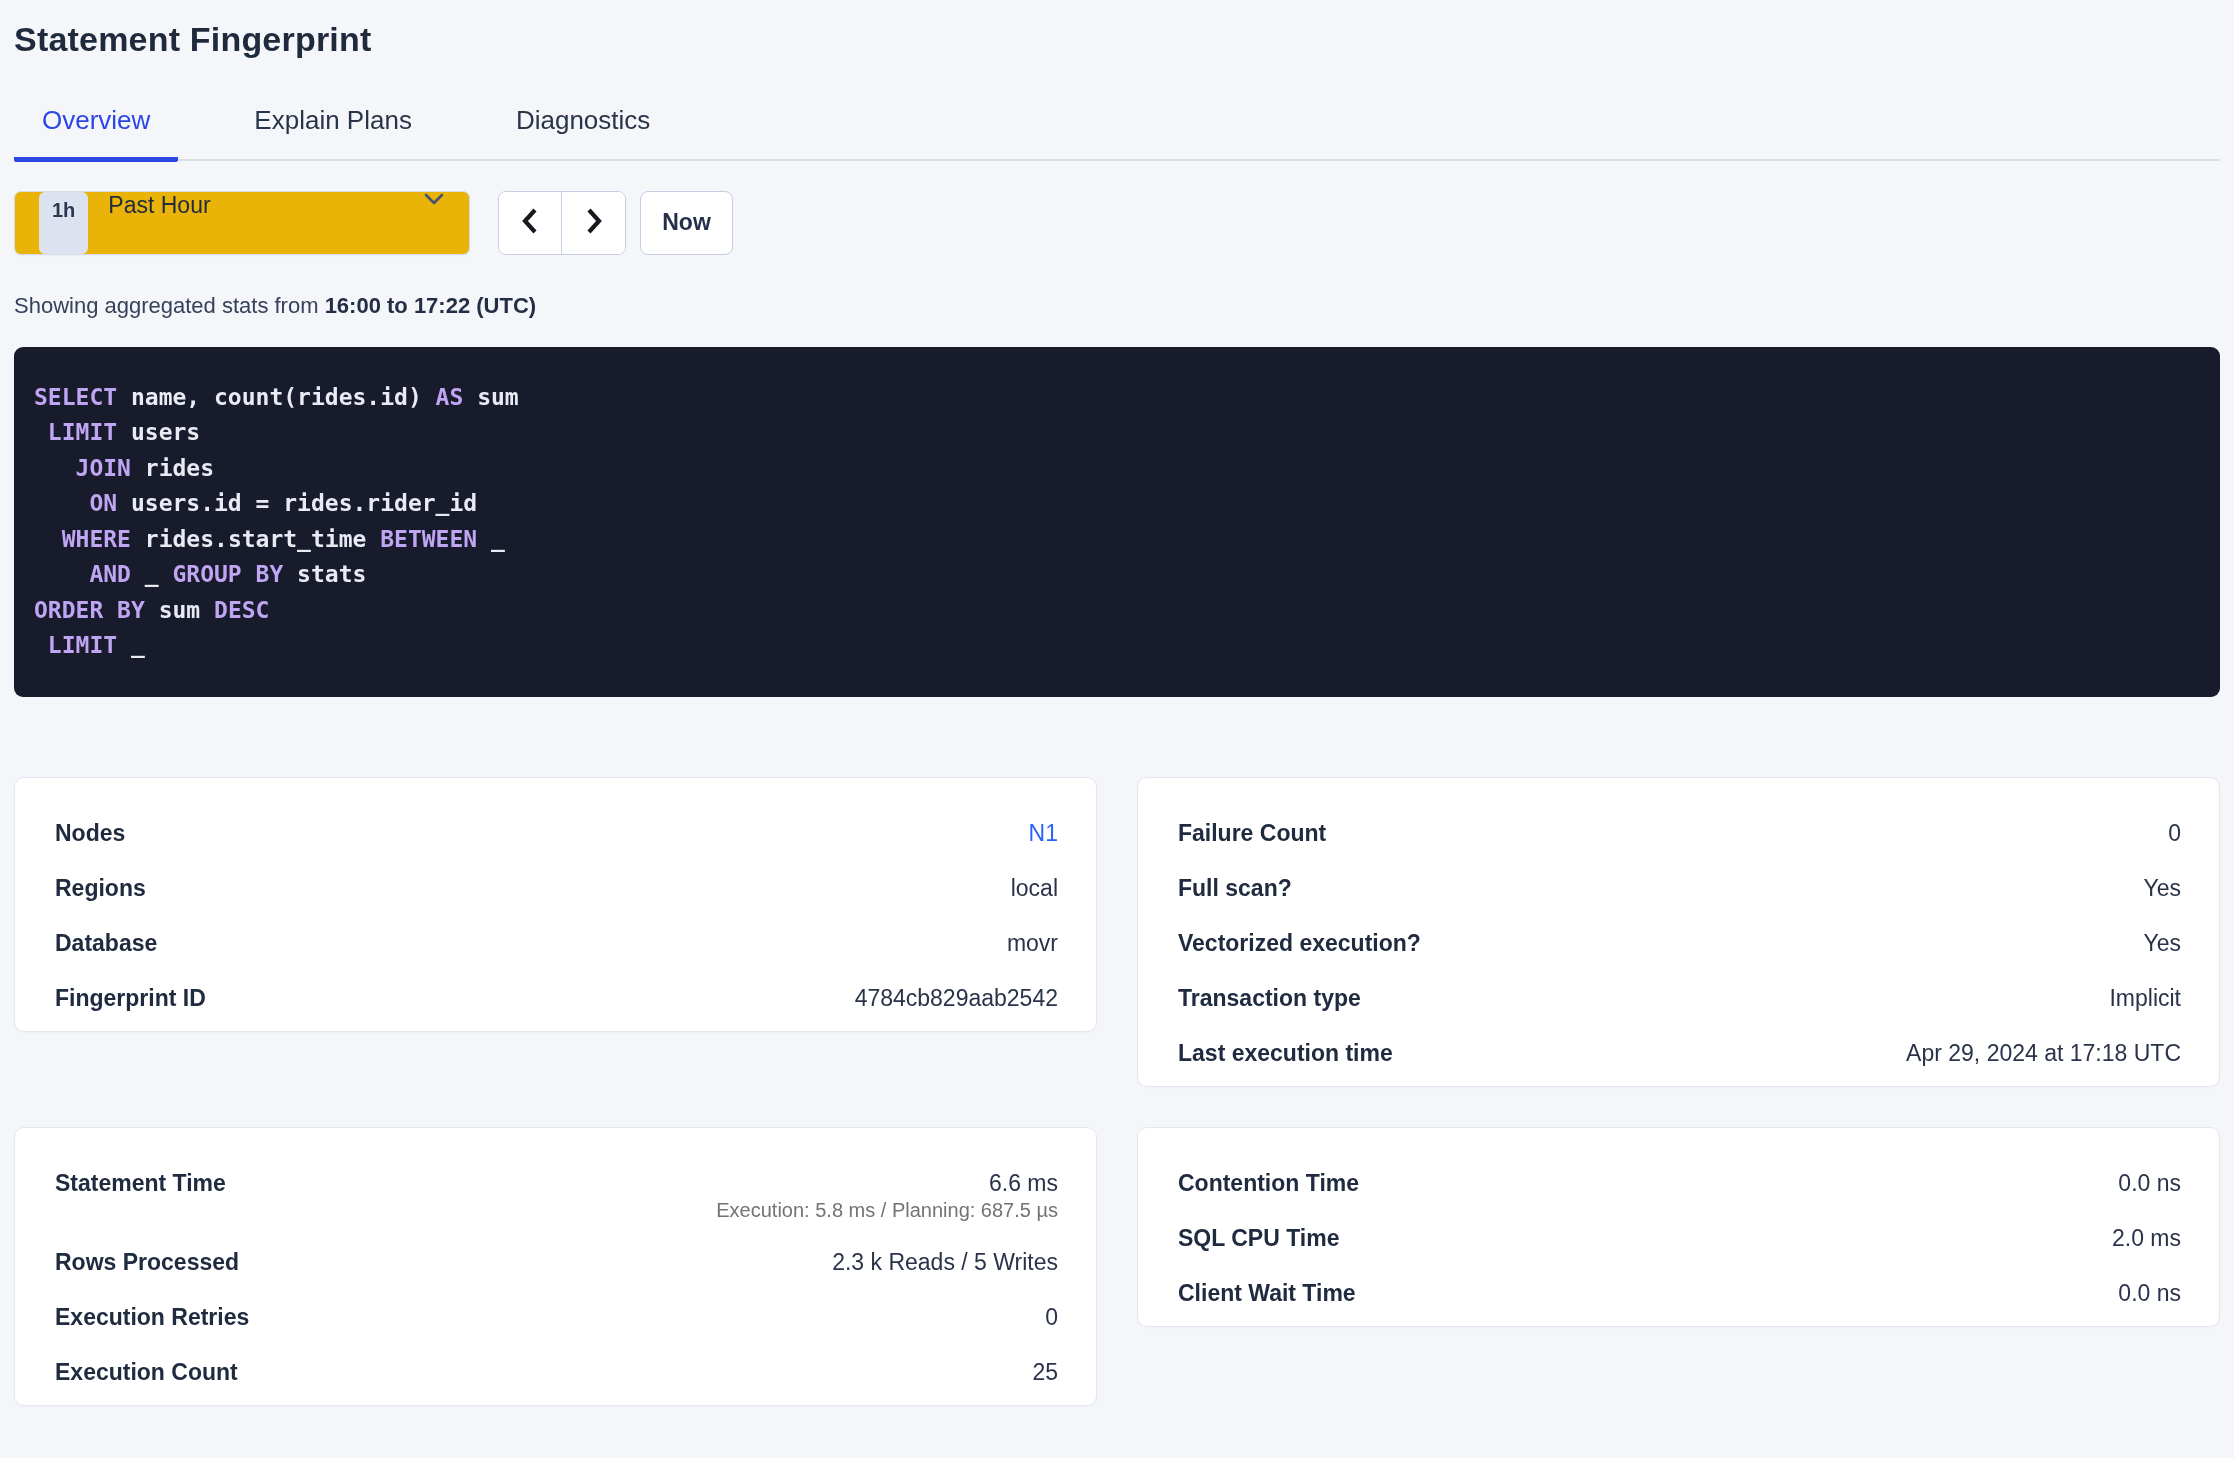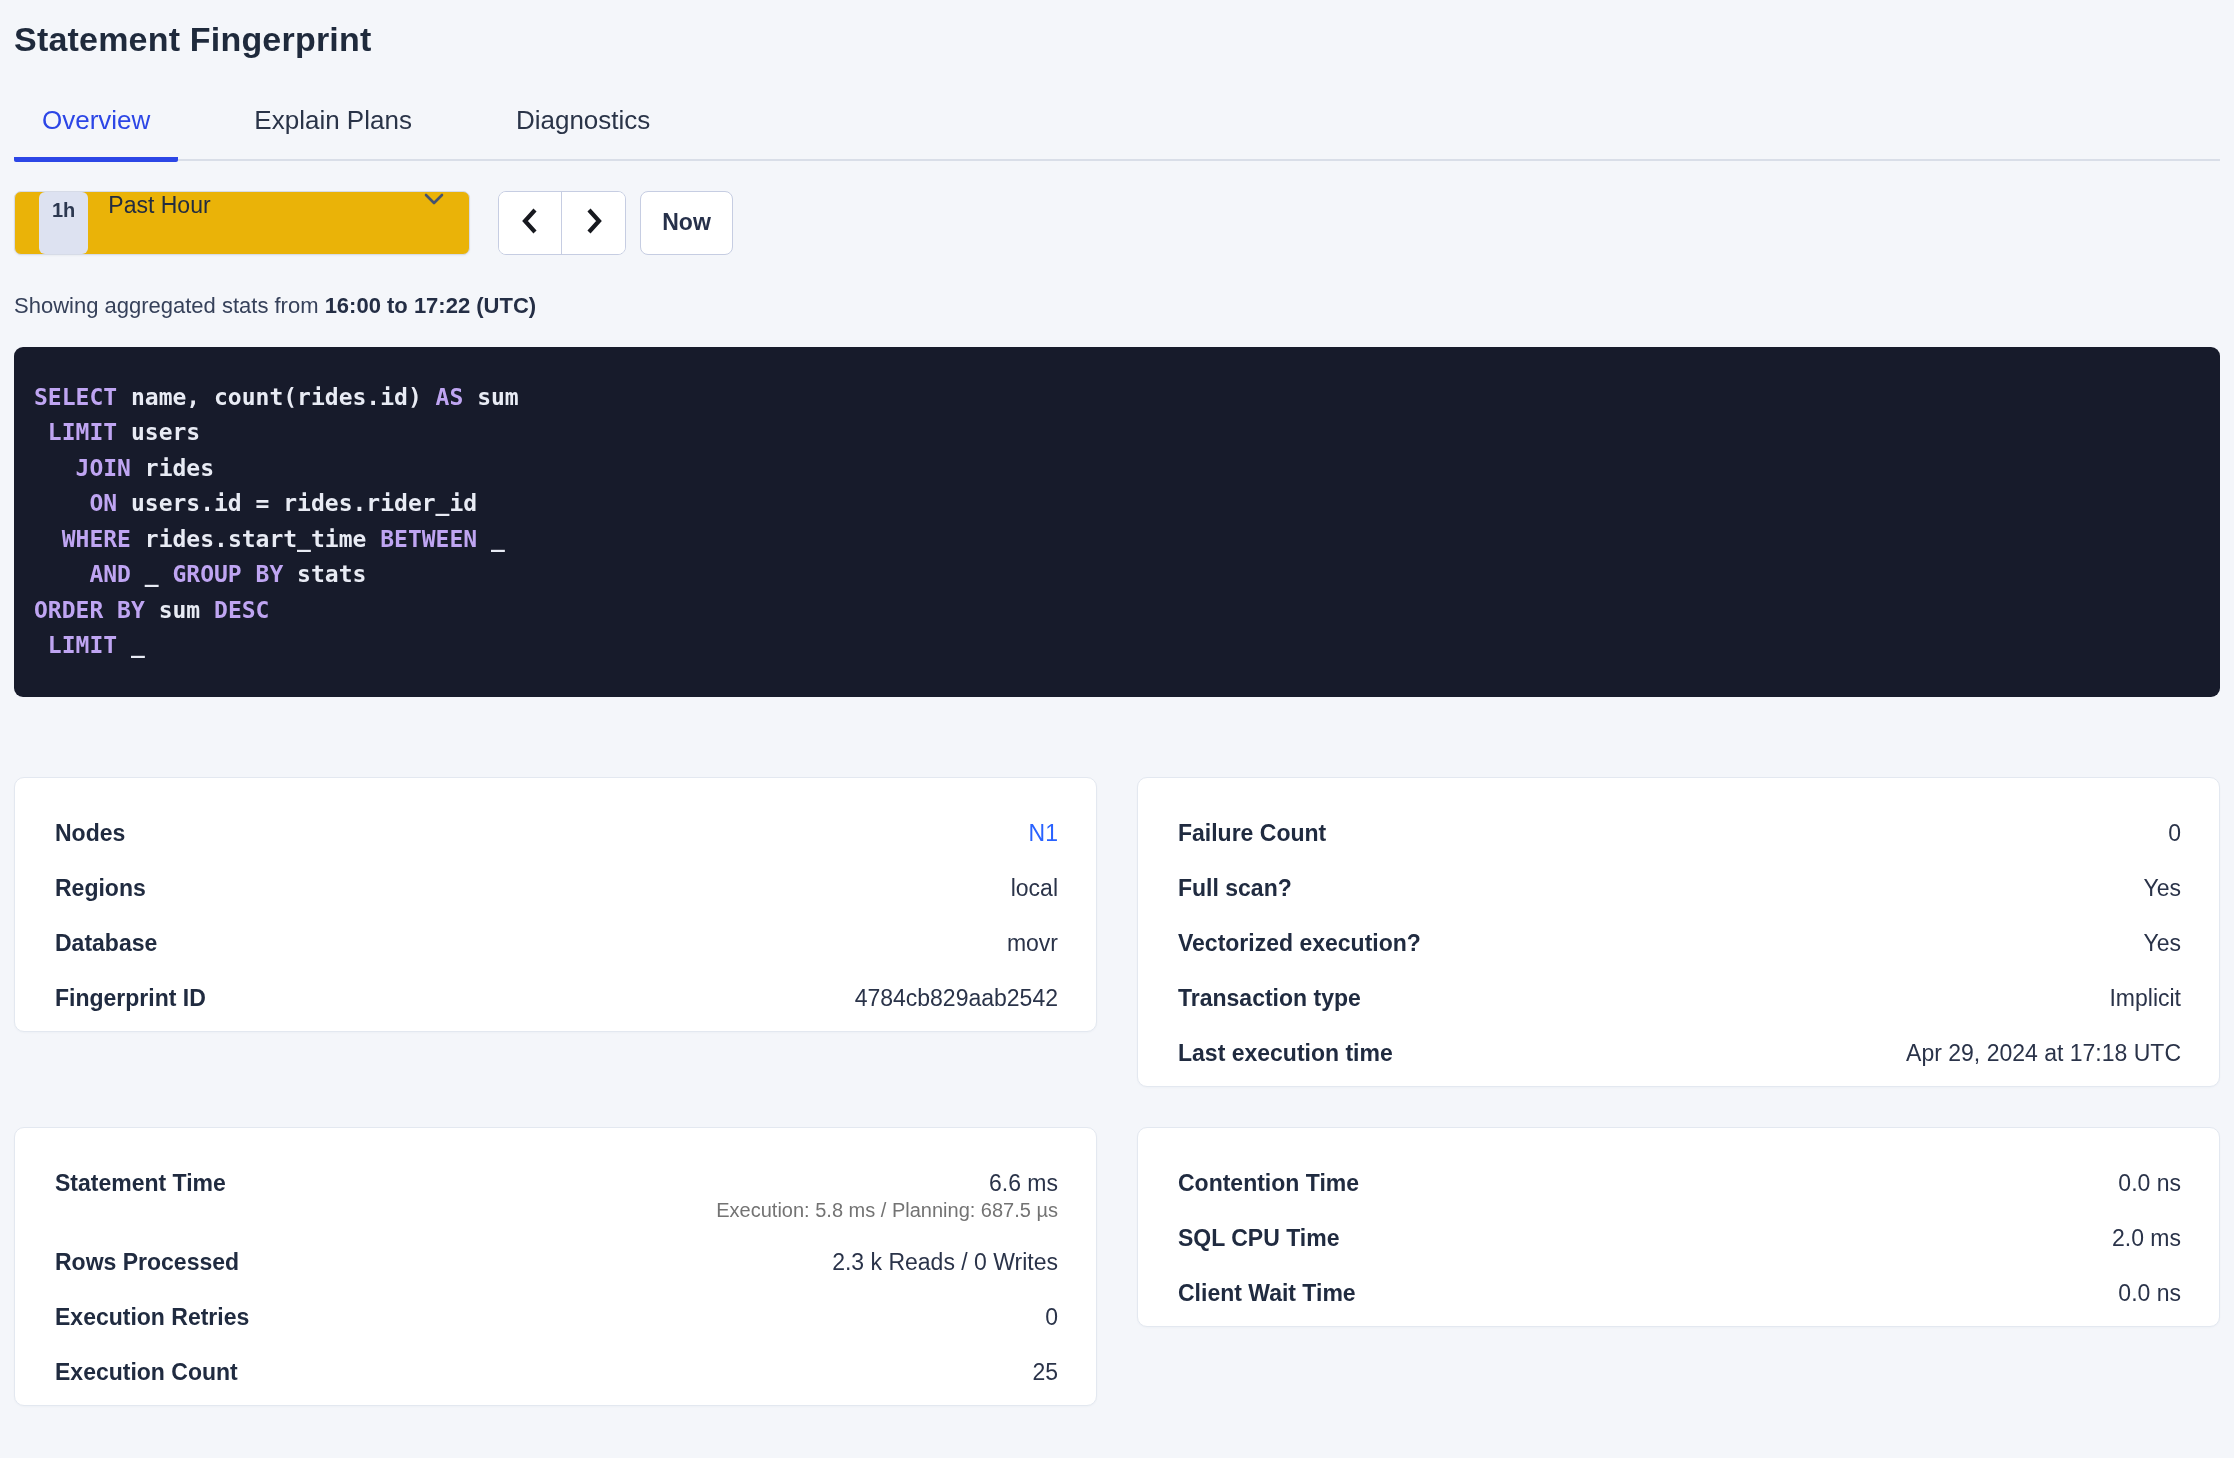--- a/index.html
+++ b/index.html
@@ -207,21 +207,21 @@
     <div class="card">
       <div class="stat-row">
         <span class="stat-label">Statement Time</span>
         <span class="value-stack">
           <span class="stat-value">6.6 ms</span>
           <span class="stat-sub">Execution: 5.8 ms / Planning: 687.5 µs</span>
         </span>
       </div>
       <div class="stat-row">
         <span class="stat-label">Rows Processed</span>
-        <span class="stat-value">2.3 k Reads / 0 Writes</span>
+        <span class="stat-value">2.3 k Reads / 5 Writes</span>
       </div>
       <div class="stat-row">
         <span class="stat-label">Execution Retries</span>
         <span class="stat-value">0</span>
       </div>
       <div class="stat-row">
         <span class="stat-label">Execution Count</span>
         <span class="stat-value">25</span>
       </div>
     </div>

